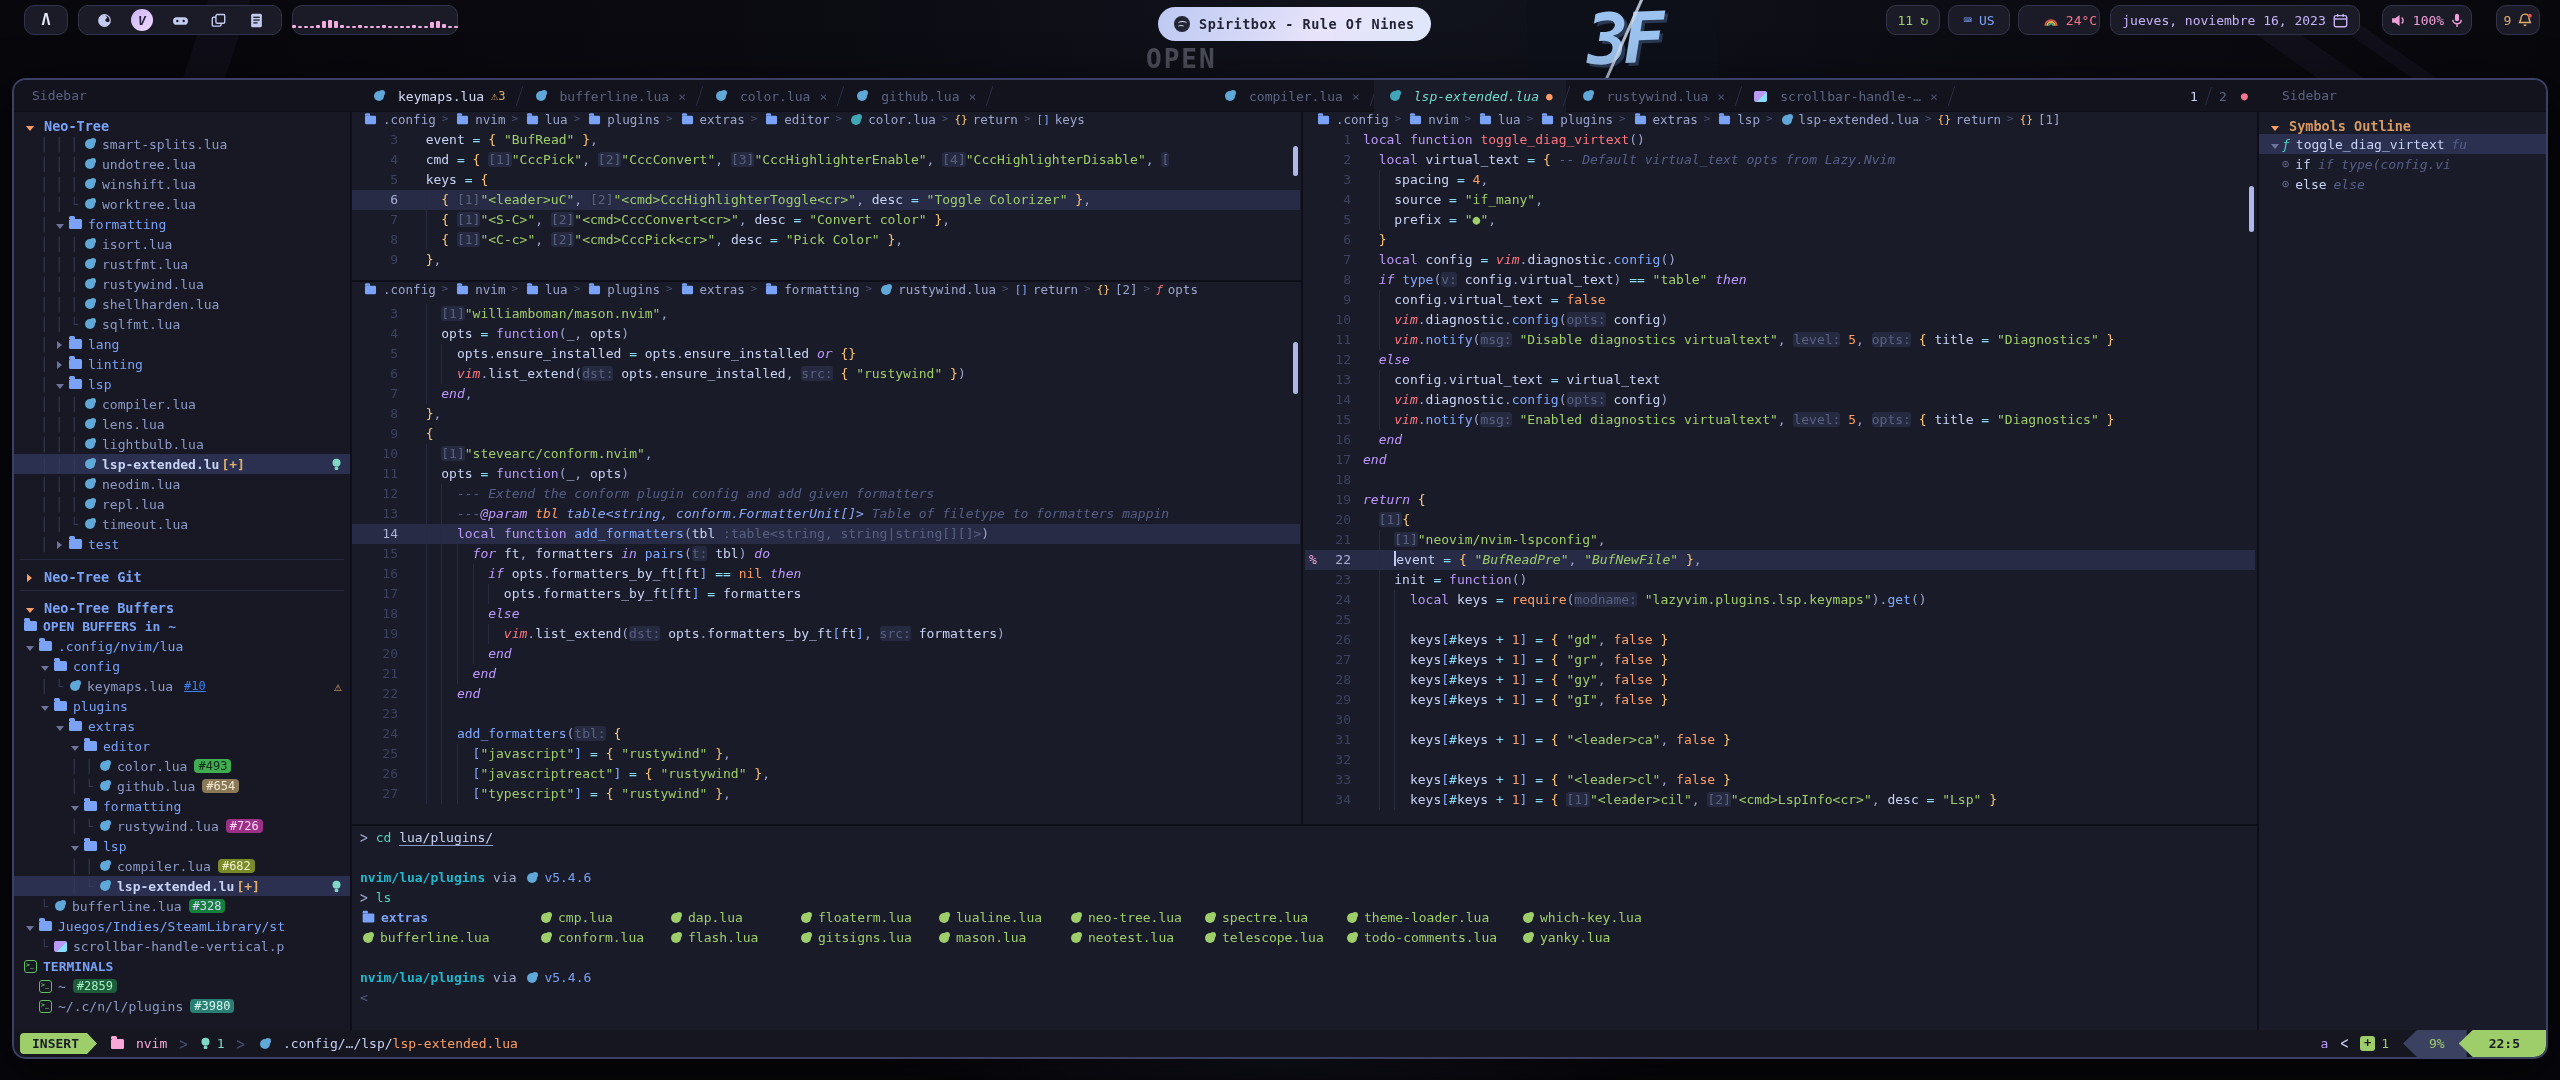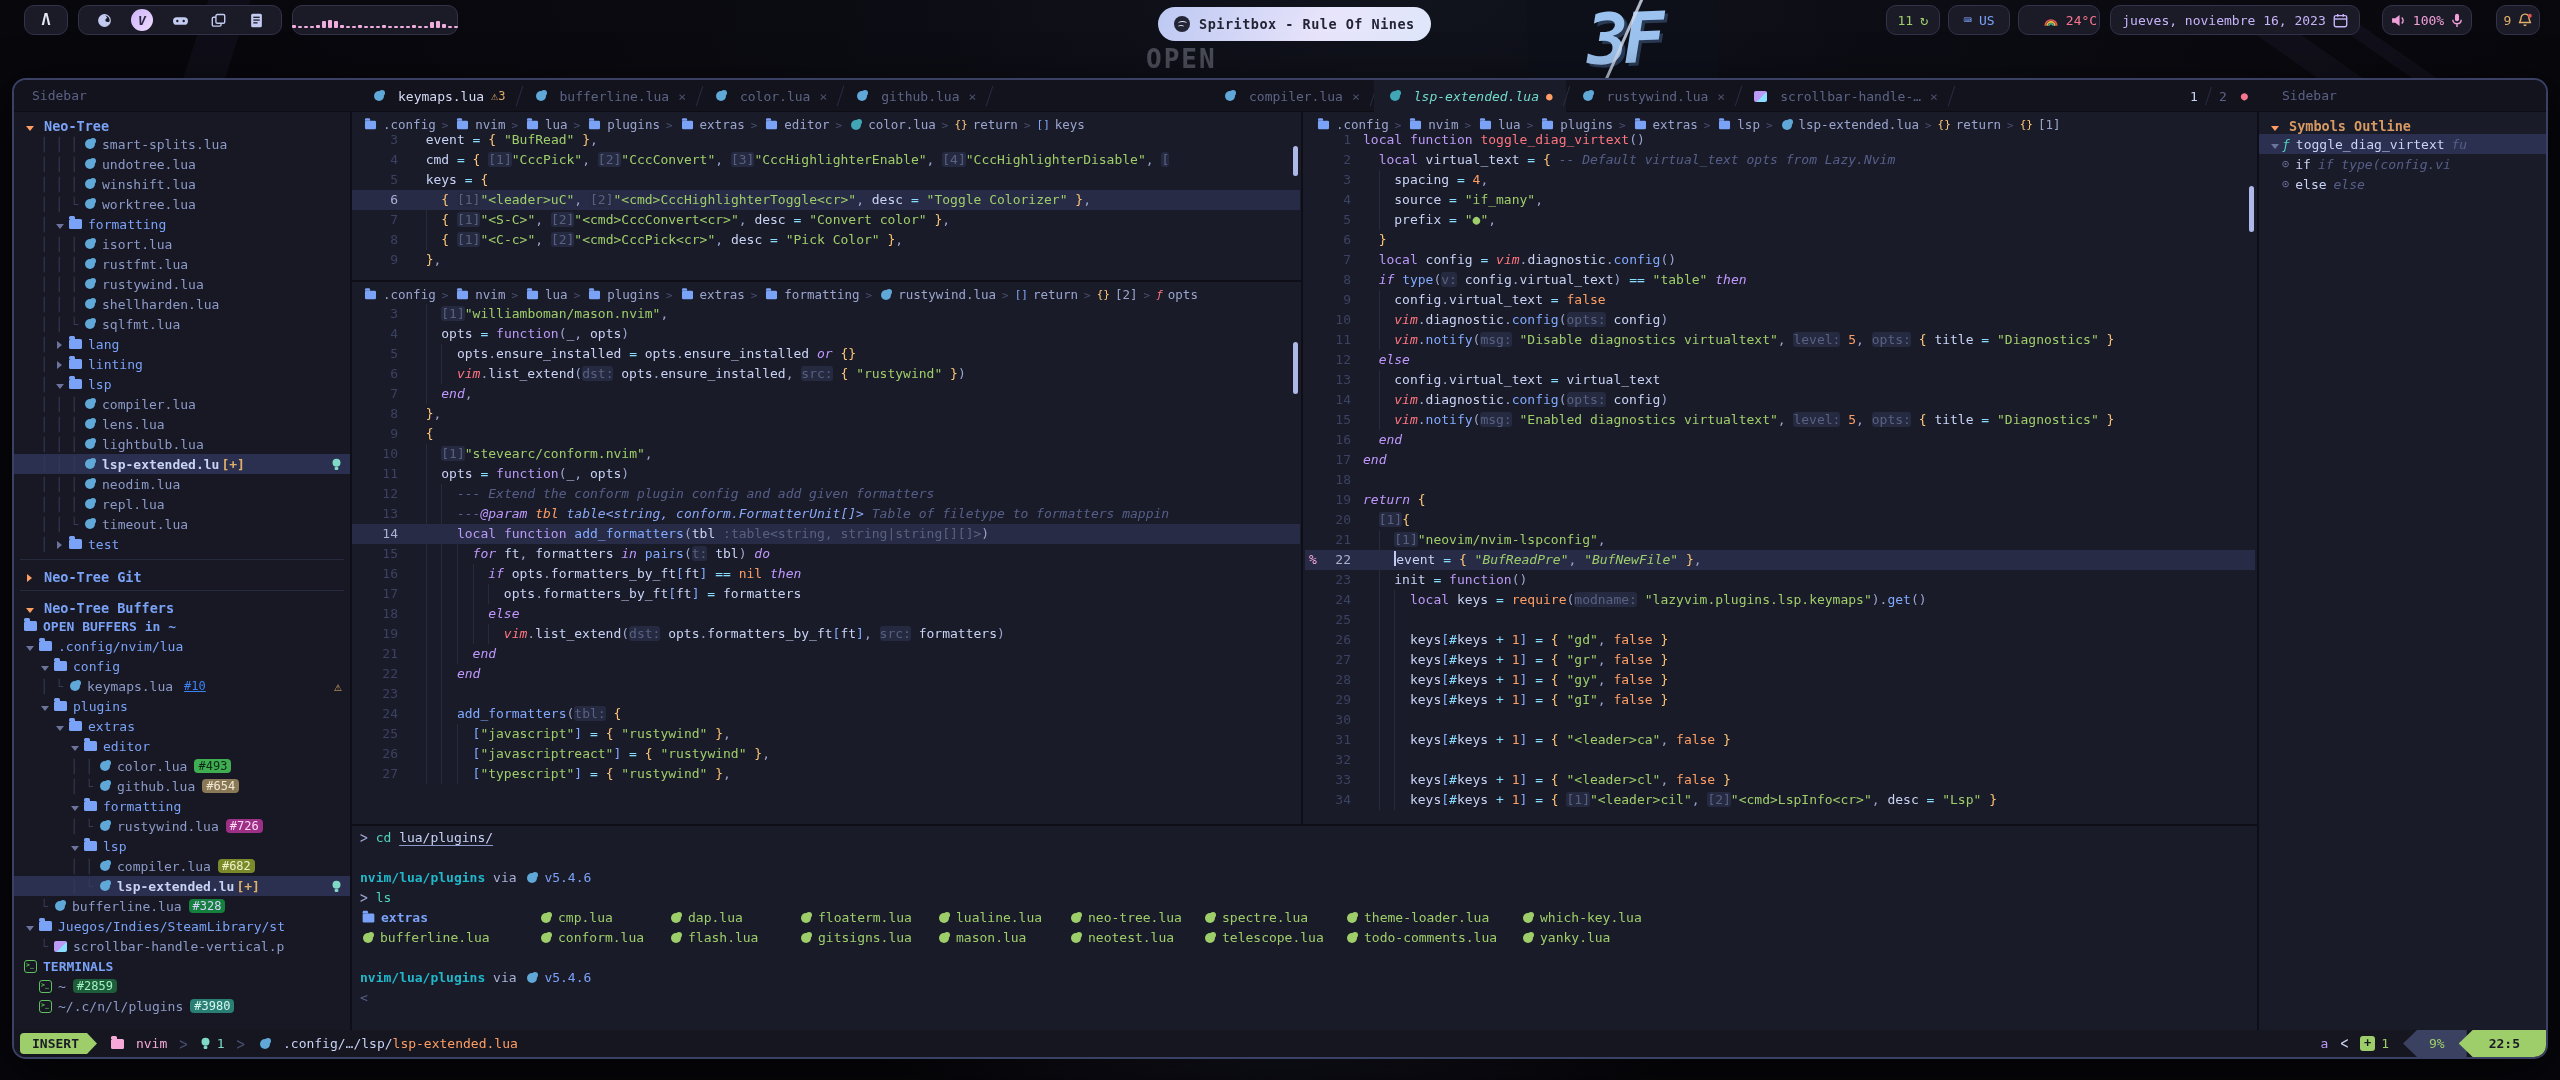--- a/index.html
+++ b/index.html
@@ -60,21 +60,21 @@
   .ic-folder::before { content:""; position:absolute; top:-3px; left:0; width:6px; height:3px; background:inherit; border-radius:1.5px 1.5px 0 0; }
   .ic-folder.pink { background:#f7a8d8; color:#f7a8d8; }
   .ic-img { display:inline-block; width:13px; height:11px; border-radius:2px; background:linear-gradient(135deg,#bb9af7 55%,#89ddff 55%); margin:0 6px 0 2px; flex:none; }
   .ic-term { display:inline-block; width:13px; height:13px; border:1.5px solid #5ec05e; border-radius:3px; margin:0 6px 0 2px; flex:none; position:relative; }
   .ic-term::before { content:">_"; position:absolute; left:1px; top:0px; font-size:6.5px; color:#5ec05e; font-weight:bold; }
   .badge { font-size:12px; border-radius:4px; padding:0 4px; margin-left:7px; }
   .flags { color:#e0af68; margin-left:2px; }
   .rowright { margin-left:auto; margin-right:8px; display:flex; align-items:center; gap:4px; }
   .warnchar { color:#e0af68; font-size:13px; }
   
-  .winbar { position:absolute; height:20px; display:flex; align-items:flex-end; font-size:12.5px; color:#9aa5ce; white-space:nowrap; overflow:hidden; }
+  .winbar { position:absolute; height:20px; display:flex; align-items:flex-start; font-size:12.5px; color:#9aa5ce; white-space:nowrap; overflow:hidden; }
   .bc-sep { color:#4a5070; margin:0 6px; font-size:11px; }
   .bc-item { display:flex; align-items:center; }
   .bc-glyph { margin-right:5px; font-size:11px; }
   .pane { position:absolute; overflow:hidden; }
   .cl { height:20px; line-height:20px; white-space:pre; font-size:13px; position:relative; }
   .cl.cur { background:#272b45; }
   .gut { display:inline-block; width:30px; text-align:right; color:#3b4261; }
   .cl.cur .gut { color:#a9b1d6; }
   .sign { display:inline-block; width:16px; text-align:center; color:#f7a8d8; }
   .codepad { display:inline-block; width:6px; }
@@ -828,20 +828,21 @@
       <div class="cl"><span class="sign"></span><span class="gut">10</span><span class="codepad"></span><span class="codepad"></span><span class="g"></span><span class="g gl"></span><span class="sg-h">[1]</span><span class="sg-s">"stevearc/conform.nvim"</span><span class="sg-pn">,</span></div>
       <div class="cl"><span class="sign"></span><span class="gut">11</span><span class="codepad"></span><span class="codepad"></span><span class="g"></span><span class="g gl"></span><span class="sg-p">opts </span><span class="sg-o">= </span><span class="sg-k">function</span><span class="sg-pn">(</span><span class="sg-p">_</span><span class="sg-pn">, </span><span class="sg-p">opts</span><span class="sg-pn">)</span></div>
       <div class="cl"><span class="sign"></span><span class="gut">12</span><span class="codepad"></span><span class="codepad"></span><span class="g"></span><span class="g gl"></span><span class="g gl"></span><span class="sg-c">--- Extend the conform plugin config and add given formatters</span></div>
       <div class="cl"><span class="sign"></span><span class="gut">13</span><span class="codepad"></span><span class="codepad"></span><span class="g"></span><span class="g gl"></span><span class="g gl"></span><span class="sg-c">---</span><span class="sg-ca">@param </span><span class="sg-co">tbl </span><span class="sg-ct">table&lt;string, conform.FormatterUnit[]&gt;</span><span class="sg-c"> Table of filetype to formatters mappin</span></div>
       <div class="cl cur"><span class="sign"></span><span class="gut">14</span><span class="codepad"></span><span class="codepad"></span><span class="g"></span><span class="g gl"></span><span class="g gl"></span><span class="sg-k">local </span><span class="sg-k">function </span><span class="sg-f">add_formatters</span><span class="sg-pn">(</span><span class="sg-p">tbl </span><span class="sg-t">:table&lt;string, string|string[][]&gt;</span><span class="sg-pn">)</span></div>
       <div class="cl"><span class="sign"></span><span class="gut">15</span><span class="codepad"></span><span class="codepad"></span><span class="g"></span><span class="g gl"></span><span class="g gl"></span><span class="g gl"></span><span class="sg-ki">for </span><span class="sg-p">ft</span><span class="sg-pn">, </span><span class="sg-p">formatters </span><span class="sg-ki">in </span><span class="sg-f">pairs</span><span class="sg-pn">(</span><span class="sg-h">t:</span><span class="sg-p"> tbl</span><span class="sg-pn">) </span><span class="sg-ki">do</span></div>
       <div class="cl"><span class="sign"></span><span class="gut">16</span><span class="codepad"></span><span class="codepad"></span><span class="g"></span><span class="g gl"></span><span class="g gl"></span><span class="g gl"></span><span class="g gl"></span><span class="sg-ki">if </span><span class="sg-p">opts</span><span class="sg-pn">.</span><span class="sg-p">formatters_by_ft</span><span class="sg-bb">[</span><span class="sg-p">ft</span><span class="sg-bb">]</span><span class="sg-p"> </span><span class="sg-o">== </span><span class="sg-n">nil</span><span class="sg-p"> </span><span class="sg-ki">then</span></div>
       <div class="cl"><span class="sign"></span><span class="gut">17</span><span class="codepad"></span><span class="codepad"></span><span class="g"></span><span class="g gl"></span><span class="g gl"></span><span class="g gl"></span><span class="g gl"></span><span class="g gl"></span><span class="sg-p">opts</span><span class="sg-pn">.</span><span class="sg-p">formatters_by_ft</span><span class="sg-bb">[</span><span class="sg-p">ft</span><span class="sg-bb">]</span><span class="sg-p"> </span><span class="sg-o">= </span><span class="sg-p">formatters</span></div>
       <div class="cl"><span class="sign"></span><span class="gut">18</span><span class="codepad"></span><span class="codepad"></span><span class="g"></span><span class="g gl"></span><span class="g gl"></span><span class="g gl"></span><span class="g gl"></span><span class="sg-ki">else</span></div>
       <div class="cl"><span class="sign"></span><span class="gut">19</span><span class="codepad"></span><span class="codepad"></span><span class="g"></span><span class="g gl"></span><span class="g gl"></span><span class="g gl"></span><span class="g gl"></span><span class="g gl"></span><span class="sg-v">vim</span><span class="sg-pn">.</span><span class="sg-p">list_extend</span><span class="sg-pn">(</span><span class="sg-h">dst:</span><span class="sg-p"> opts</span><span class="sg-pn">.</span><span class="sg-p">formatters_by_ft</span><span class="sg-bb">[</span><span class="sg-p">ft</span><span class="sg-bb">]</span><span class="sg-pn">, </span><span class="sg-h">src:</span><span class="sg-p"> formatters</span><span class="sg-pn">)</span></div>
+      <div class="cl"><span class="sign"></span><span class="gut">20</span><span class="codepad"></span><span class="codepad"></span><span class="g"></span><span class="g gl"></span><span class="g gl"></span><span class="g gl"></span><span class="g gl"></span><span class="sg-ki">end</span></div>
       <div class="cl"><span class="sign"></span><span class="gut">21</span><span class="codepad"></span><span class="codepad"></span><span class="g"></span><span class="g gl"></span><span class="g gl"></span><span class="g gl"></span><span class="sg-ki">end</span></div>
       <div class="cl"><span class="sign"></span><span class="gut">22</span><span class="codepad"></span><span class="codepad"></span><span class="g"></span><span class="g gl"></span><span class="g gl"></span><span class="sg-ki">end</span></div>
       <div class="cl"><span class="sign"></span><span class="gut">23</span><span class="codepad"></span><span class="codepad"></span><span class="g"></span><span class="g gl"></span><span class="g gl"></span></div>
       <div class="cl"><span class="sign"></span><span class="gut">24</span><span class="codepad"></span><span class="codepad"></span><span class="g"></span><span class="g gl"></span><span class="g gl"></span><span class="sg-f">add_formatters</span><span class="sg-pn">(</span><span class="sg-h">tbl:</span><span class="sg-p"> </span><span class="sg-by">{</span></div>
       <div class="cl"><span class="sign"></span><span class="gut">25</span><span class="codepad"></span><span class="codepad"></span><span class="g"></span><span class="g gl"></span><span class="g gl"></span><span class="g gl"></span><span class="sg-bb">[</span><span class="sg-s">"javascript"</span><span class="sg-bb">]</span><span class="sg-p"> </span><span class="sg-o">= </span><span class="sg-by">{ </span><span class="sg-s">"rustywind"</span><span class="sg-p"> </span><span class="sg-by">}</span><span class="sg-pn">,</span></div>
       <div class="cl"><span class="sign"></span><span class="gut">26</span><span class="codepad"></span><span class="codepad"></span><span class="g"></span><span class="g gl"></span><span class="g gl"></span><span class="g gl"></span><span class="sg-bb">[</span><span class="sg-s">"javascriptreact"</span><span class="sg-bb">]</span><span class="sg-p"> </span><span class="sg-o">= </span><span class="sg-by">{ </span><span class="sg-s">"rustywind"</span><span class="sg-p"> </span><span class="sg-by">}</span><span class="sg-pn">,</span></div>
       <div class="cl"><span class="sign"></span><span class="gut">27</span><span class="codepad"></span><span class="codepad"></span><span class="g"></span><span class="g gl"></span><span class="g gl"></span><span class="g gl"></span><span class="sg-bb">[</span><span class="sg-s">"typescript"</span><span class="sg-bb">]</span><span class="sg-p"> </span><span class="sg-o">= </span><span class="sg-by">{ </span><span class="sg-s">"rustywind"</span><span class="sg-p"> </span><span class="sg-by">}</span><span class="sg-pn">,</span></div>
     </div>
   <div id="pane3-winbar" class="winbar" style="left:1301px;top:32px;width:935px;">
       <span class="bc-item">

